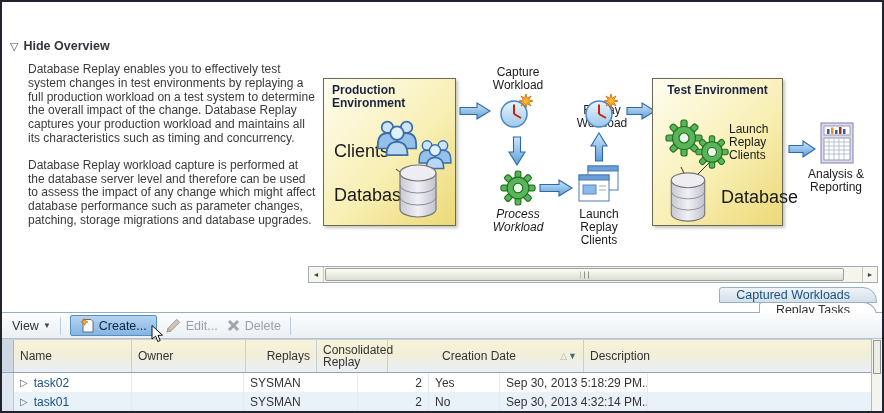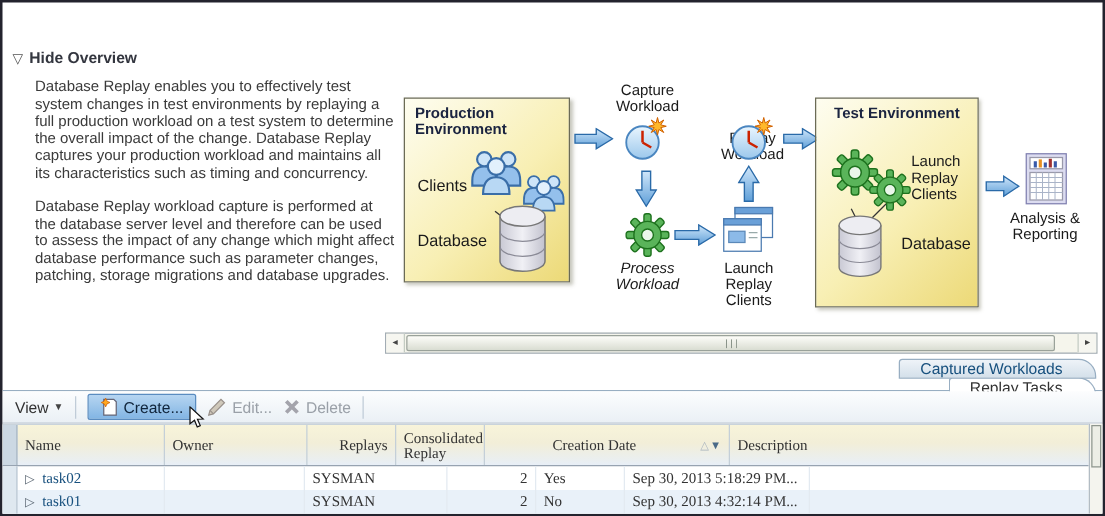--- a/index.html
+++ b/index.html
@@ -17,21 +17,21 @@
   .ov-toggle { position:absolute; left:8px; top:37px; display:flex; align-items:center; gap:5px; font-size:12.5px; font-weight:bold; color:#33363f; cursor:default; }
   .ov-toggle .tri { font-size:11px; color:#555; font-weight:normal; }
   .ov-text { position:absolute; left:26px; top:61px; width:290px; font-size:12px; color:#3a3a3a; line-height:13.8px; }
   .ov-text p + p { margin-top:13px; }
 
   
   .abs { position:absolute; }
   .env-box { background:linear-gradient(135deg,#fefdf0 0%,#f8efb4 55%,#ecd977 100%); border:1px solid #6b6b55; box-shadow:2px 2px 3px rgba(90,90,60,.35); }
   .env-title { font-size:12px; font-weight:bold; color:#1b2440; padding:5px 8px; line-height:13px; }
   .dlab { font-size:12px; color:#1a1a1a; text-align:center; line-height:13px; }
-  .dlab-left { font-size:13px; color:#1a1a1a; }
+  .dlab-left { font-size:18px; color:#1a1a1a; }
 
   
   .hscroll { position:absolute; left:306px; top:264px; width:570px; height:17px; border:1px solid #a2acb4; background:#f5f5ec; display:flex; }
   .hs-btn { width:15px; display:flex; align-items:center; justify-content:center; font-size:7px; color:#444; background:#f6f6f0; }
   .hs-btn.l { border-right:1px solid #c4ccc2; }
   .hs-btn.r { border-left:1px solid #c4ccc2; }
   .hs-track { flex:1; position:relative; }
   .hs-thumb { position:absolute; left:1px; right:18px; top:1px; bottom:1px; background:linear-gradient(#fdfdf9,#d9ddd2); border:1px solid #9aa29a; border-radius:2px; }
   .hs-grip { position:absolute; left:50%; top:50%; width:9px; height:7px; transform:translate(-50%,-50%); background:repeating-linear-gradient(90deg,#8a948a 0 1px,transparent 1px 4px); }
 
@@ -44,21 +44,21 @@
   .toolbar { position:absolute; left:0; right:0; top:311px; height:26px; display:flex; align-items:center; gap:9px; padding-left:10px; background:linear-gradient(#fcfdfe,#eaf0f5); border-bottom:1px solid #b4c0cc; font-size:12.5px; color:#333; }
   .tb-sep { width:1px; height:18px; background:#c0ccd8; }
   .tb-btn { display:flex; align-items:center; gap:5px; }
   .tb-view { gap:4px; }
   .tb-view .car { font-size:8px; color:#444; }
   .tb-create { position:relative; padding:2px 9px; background:linear-gradient(#b6d5f1,#82b5e4); border:1px solid #5a8cc0; border-radius:2px; color:#10253c; }
   .tb-dis { color:#9aa0a8; }
   .cursor-ptr { position:absolute; right:-9px; bottom:-11px; z-index:5; }
 
   
-  .tbl { position:absolute; left:0; right:0; top:337px; bottom:0; font-size:12px; background:#fff;font-family:Liberation Serif, serif; }
+  .tbl { position:absolute; left:0; right:0; top:337px; bottom:0; font-size:12px; background:#fff; }
   .thead { display:flex; height:34px; margin-right:11px; background:linear-gradient(#f8f4da 0%,#f2eed8 45%,#e8eff7 100%); border-top:1px solid #c9d3db; border-bottom:1px solid #97a3b1; }
   .hcell { display:flex; align-items:center; padding:0 6px; border-right:1px solid #c4cfd8; color:#333; line-height:12.5px; }
   .trow { display:flex; height:19px; margin-right:11px; }
   .trow.alt { background:#e9f1f9; }
   .tcell { display:flex; align-items:center; padding:0 6px; border-right:1px solid #e3eaf1; height:100%; overflow:hidden; white-space:nowrap; }
   .c-gut { width:12px; padding:0; }
   .hg { background:#ccd8e3; border-right:1px solid #a8b6c4; }
   .rg { background:#dfe8f0; border-right:1px solid #bcc8d4; }
   .c-name { width:118px; }
   .c-status { width:112px; }
@@ -203,21 +203,21 @@
     <circle cx="16" cy="22" r="13" fill="url(#clkg)" stroke="#4a86c0" stroke-width="1.5"></circle>
     <line x1="16" y1="22" x2="16" y2="12.5" stroke="#cc2200" stroke-width="2"></line>
     <line x1="16" y1="22" x2="23" y2="26" stroke="#cc2200" stroke-width="2"></line>
     <polygon points="35,9 30.6,10.1 33,14 29.1,11.6 28,16 26.9,11.6 23,14 25.4,10.1 21,9 25.4,7.9 23,4 26.9,6.4 28,2 29.1,6.4 33,4 30.6,7.9" fill="#ffb82a" stroke="#d06000" stroke-width="0.8"></polygon>
   </svg>
 
   <svg class="abs" style="left:624px;top:100px" width="30" height="18">
     <polygon points="1,5.5 16,5.5 16,1 29,9 16,17 16,12.5 1,12.5" fill="url(#agrad)" stroke="#2a6aa8" stroke-width="1.1"></polygon>
   </svg>
 
-  <div class="abs env-box" style="left:650px;top:76px;width:131px;height:168px;">
+  <div class="abs env-box" style="left:650px;top:76px;width:131px;height:148px;">
     <div class="env-title" style="text-align:center;">Test Environment</div>
     <svg class="abs" style="left:0;top:0" width="131" height="146">
       <line x1="28" y1="88" x2="34" y2="100" stroke="#333" stroke-width="1"></line>
       <line x1="56" y1="84" x2="40" y2="100" stroke="#333" stroke-width="1"></line>
     </svg>
     <svg class="abs" style="left:12px;top:40px" width="38" height="38" viewBox="-19 -19 38 38">
       <g fill="#5ab45a" stroke="#1e721e" stroke-width="1.2">
         <rect x="-3" y="-18" width="6" height="8" rx="2"></rect>
         <rect x="-3" y="-18" width="6" height="8" rx="2" transform="rotate(45)"></rect>
         <rect x="-3" y="-18" width="6" height="8" rx="2" transform="rotate(90)"></rect>

